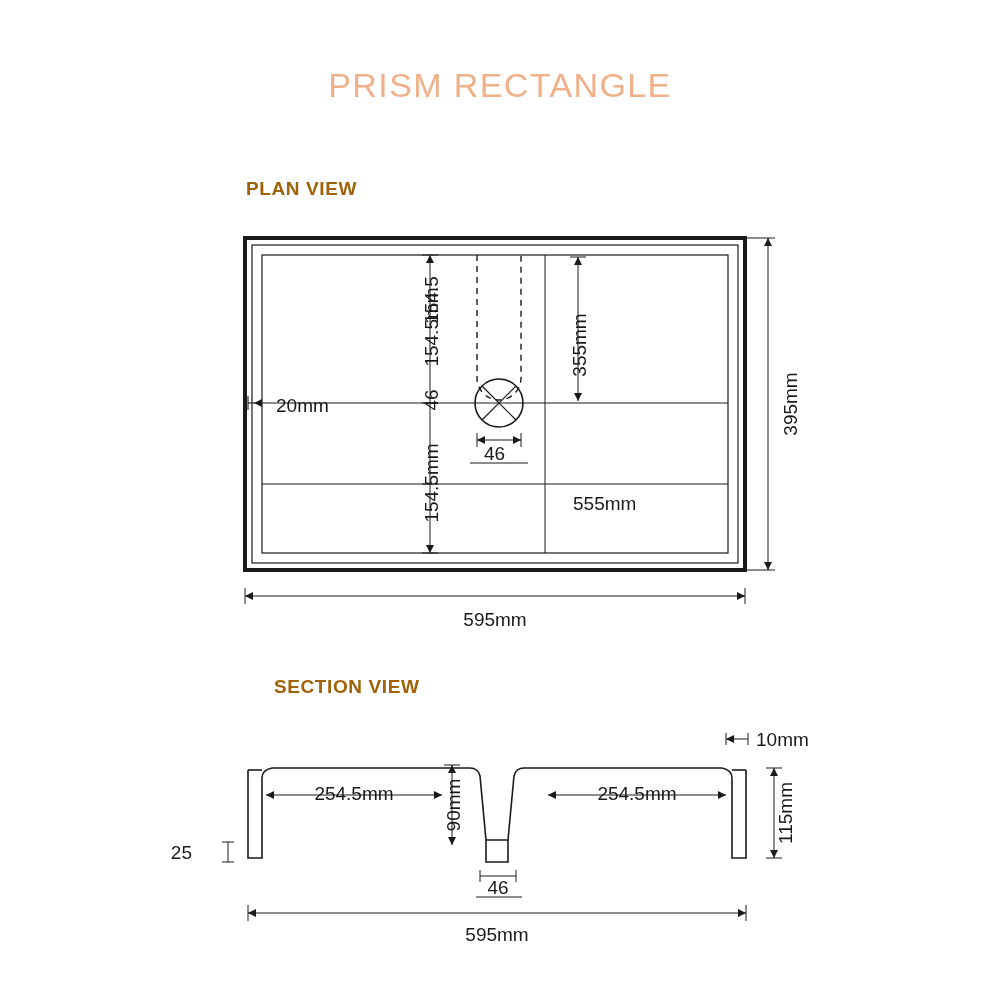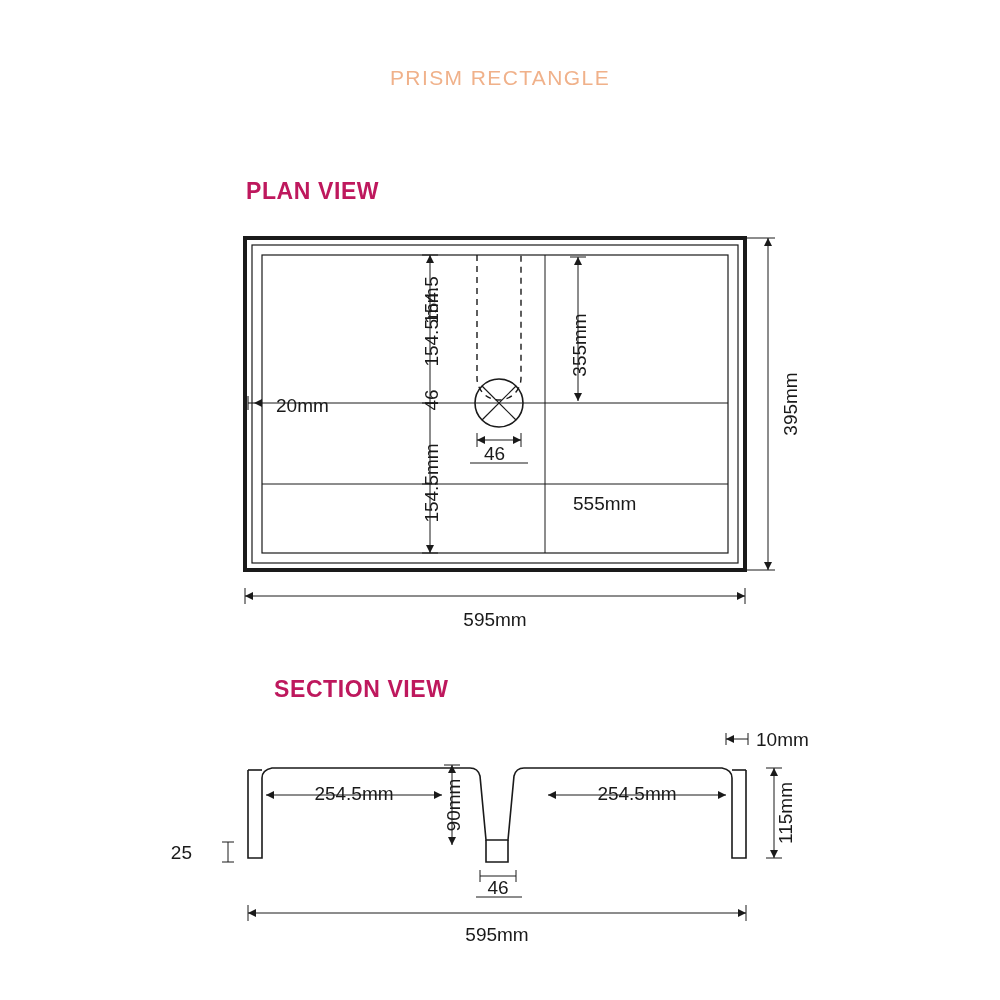--- a/index.html
+++ b/index.html
@@ -18,31 +18,31 @@
   .canvas {
     position: absolute;
     inset: 0;
   }
   .title {
     position: absolute;
     top: 66px;
     left: 0;
     width: 1000px;
     text-align: center;
-    font-size: 21px;
+    font-size: 34px;
     letter-spacing: 1.4px;
     color: #f0b18a;
     font-weight: 400;
   }
   .view-label {
     position: absolute;
-    font-size: 23px;
+    font-size: 19px;
     font-weight: bold;
     letter-spacing: 0.6px;
-    color: #be185d;
+    color: #a16207;
   }
   #plan-label { top: 178px; left: 246px; }
   #section-label { top: 676px; left: 246px; margin-left: 28px; }
 
   svg { position: absolute; top: 0; left: 0; }
   .dim-text {
     font-family: "Liberation Sans", sans-serif;
     font-size: 19px;
     fill: #1a1a1a;
   }

